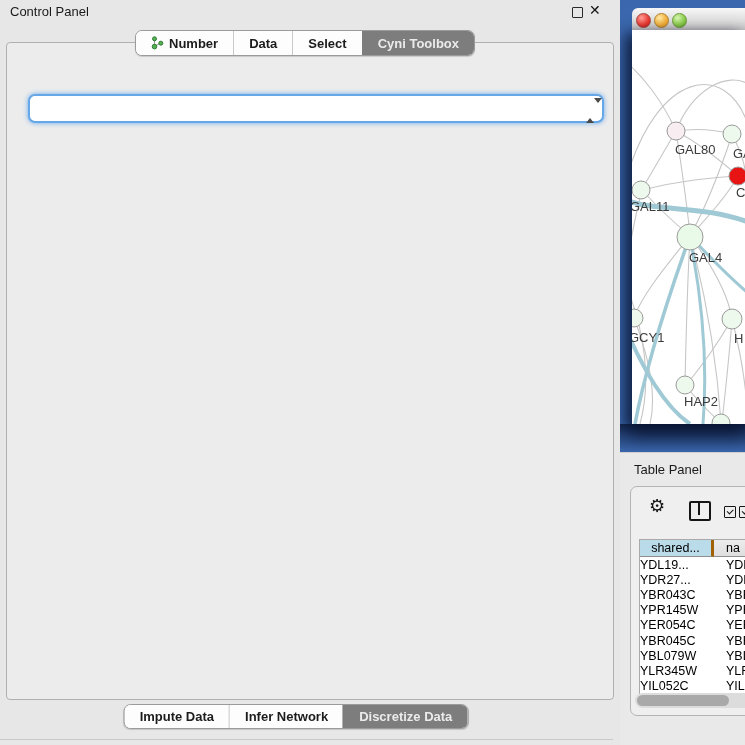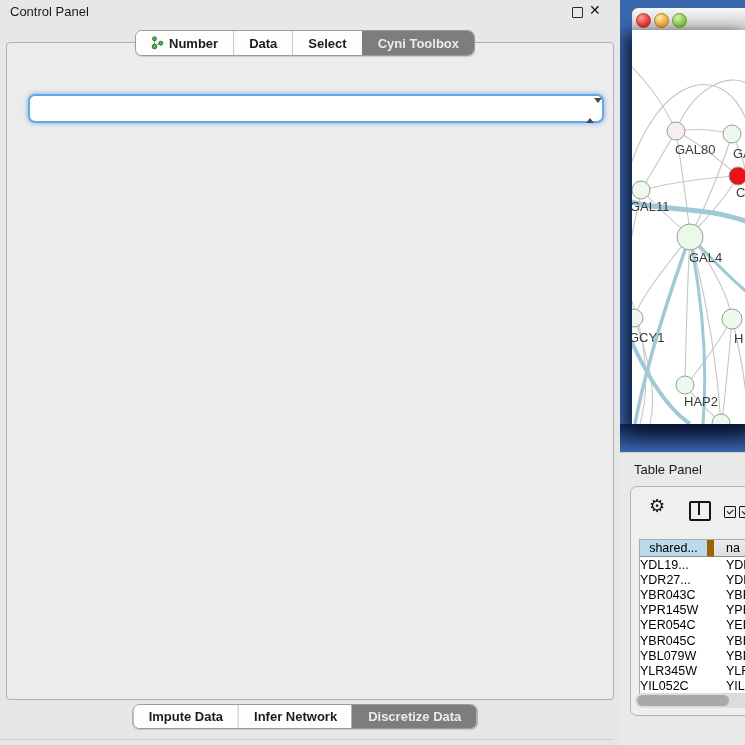--- a/index.html
+++ b/index.html
@@ -11,21 +11,21 @@
   #control-panel{left:0;top:0;width:618px;height:745px;background:#e7e7e7;}
   #cp-titlebar{left:0;top:0;width:618px;height:24px;padding-left:24px;}
   #cp-title{left:10px;top:4px;font-size:13px;color:#1a1a1a;}
   #float-icon{left:572px;top:7px;width:9px;height:9px;border:1.5px solid #2b2b2b;border-radius:1px;}
   #close-icon{left:589px;top:2px;font-size:14px;font-weight:bold;color:#111;}
 
   
   .tabstrip{display:flex;border:1px solid #9b9b9b;border-radius:7px;overflow:hidden;
             background:#fdfdfd;box-shadow:0 1px 1px rgba(0,0,0,.15);z-index:5;}
   #top-tabs{left:305px;top:30px;transform:translateX(-50%);height:24px;}
-  #bottom-tabs{left:305px;top:704px;transform:translateX(-50%);height:23px;}
+  #bottom-tabs{left:296px;top:704px;transform:translateX(-50%);height:23px;}
   .tab{display:flex;align-items:center;gap:5px;padding:0 15px;font-size:13px;font-weight:600;
        color:#1c1c1c;white-space:nowrap;background:#fdfdfd;}
   .tab + .tab{border-left:1px solid #c9c9c9;}
   .tab.selected{background:#7d7d7d;color:#ebebeb;border-left:1px solid #7d7d7d;}
 
   #content-panel{left:6px;top:42px;width:606px;height:656px;background:#ececec;
                  border:1px solid #b0b0b0;border-radius:4px;z-index:1;}
   .groupbox{position:absolute;border:1px solid #a8a8a8;border-radius:3px;}
   .legend{position:absolute;top:-8px;left:8px;background:#ececec;padding:0 4px;font-size:13px;line-height:14px;}
   .legend.plain{color:#111;font-weight:600;}
@@ -109,21 +109,21 @@
   #split-icon::before{content:"";position:absolute;left:7px;top:0;width:2px;height:12px;background:#151515;}
   .cb-icon{position:absolute;top:19px;width:10px;height:10px;border:1.5px solid #151515;border-radius:1px;}
   .cb-check{position:absolute;left:2px;top:2px;width:5px;height:2.5px;border-left:1.5px solid #151515;
             border-bottom:1.5px solid #151515;transform:rotate(-45deg);}
   #cb1{left:93px;} #cb2{left:108px;}
 
   #tp-table{position:absolute;left:8px;top:52px;width:122px;height:154px;background:#fff;overflow:hidden;
             border-top:1px solid #aaa;border-left:1px solid #aaa;font-size:12.5px;color:#000;}
   .th-row{display:flex;height:17px;}
   .th-cell{box-sizing:border-box;border-bottom:1px solid #8f8f8f;display:flex;align-items:center;}
-  .th-cell.c1{width:74px;background:#badbe9;border-right:7px solid #a16207;justify-content:center;}
+  .th-cell.c1{width:74px;background:#badbe9;border-right:3px solid #a16207;justify-content:center;}
   .th-cell.c2{flex:1;background:linear-gradient(#ececec,#dedede);padding-left:12px;}
   .tb-row{display:flex;height:15.2px;align-items:center;}
   .tb-cell.c1{width:74px;text-align:left;}
   .tb-cell.c2{flex:1;padding-left:12px;white-space:nowrap;overflow:hidden;}
   #h-scrollbar{position:absolute;left:4px;top:206px;width:122px;height:15px;background:#dcdcdc;border-radius:8px;}
   #h-thumb{position:absolute;left:2px;top:2px;width:92px;height:11px;background:#a9a9a9;border-radius:6px;}
 </style>
 </head>
 <body>
 

